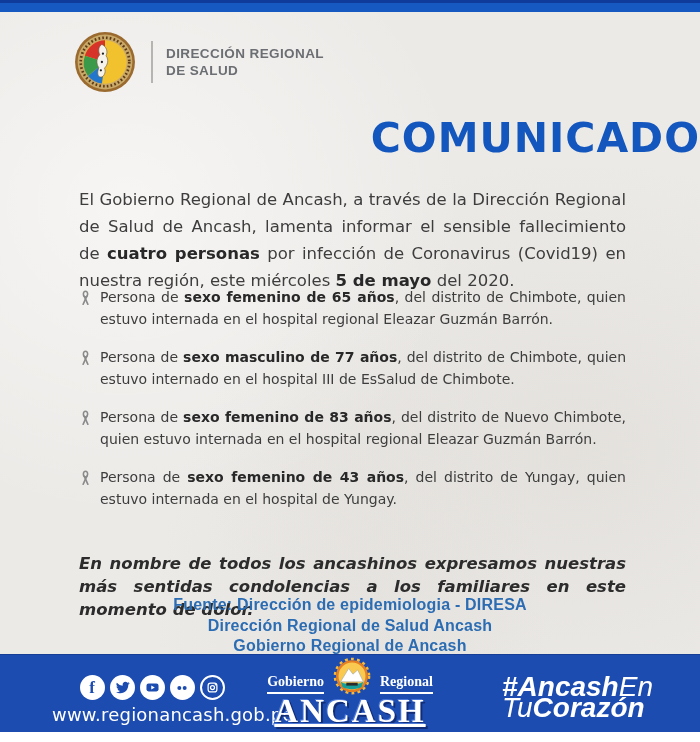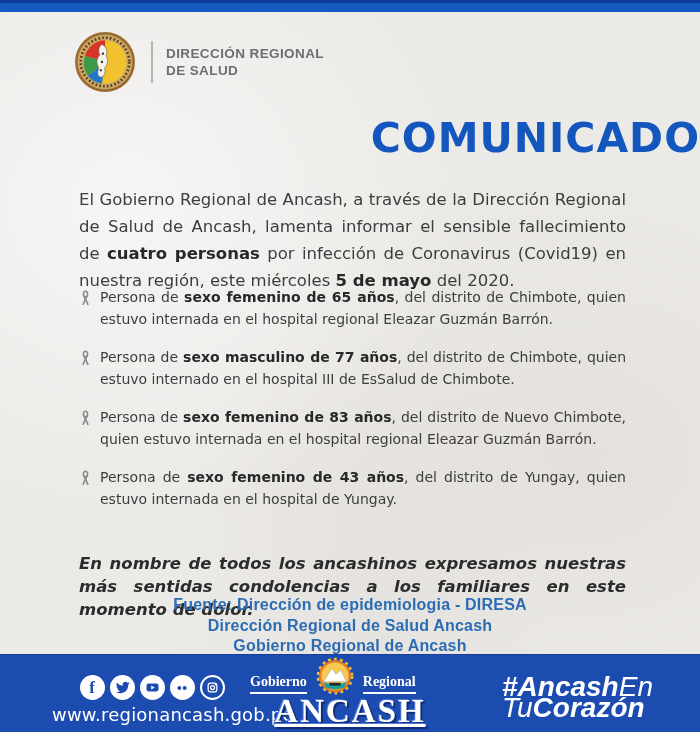--- a/index.html
+++ b/index.html
@@ -39,21 +39,21 @@
   .footer{position:absolute;top:654px;left:0;right:0;height:81px;
     background:#1d4cb0;border-top:1px solid #173e96;border-bottom:3px solid #132e7d;}
   .social{position:absolute;left:52px;top:20px;width:200px;text-align:center;color:#fff;}
   .icon-row{display:flex;justify-content:center;gap:5px;margin-bottom:4px;}
   .sicon{width:25px;height:25px;border-radius:50%;background:#fff;display:flex;
     align-items:center;justify-content:center;color:#1d4cb0;font-weight:bold;}
   .sicon.outline{background:transparent;border:2px solid #fff;width:21px;height:21px;}
   .fb-f{font-family:"Liberation Serif",serif;font-size:17px;font-weight:bold;}
   .website{font-size:18px;letter-spacing:.2px;}
   .brand{position:absolute;left:250px;right:250px;top:2px;text-align:center;color:#fff;}
-  .brand-words{display:flex;justify-content:flex-start;align-items:center;gap:9px;height:40px;}
+  .brand-words{display:flex;justify-content:center;align-items:center;gap:9px;height:40px;}
   .brand-word{font-family:"Liberation Serif",serif;font-weight:bold;font-size:14px;
     border-bottom:2px solid #fff;padding-bottom:2px;margin-top:14px;}
   .emblem{flex:none;margin-top:2px;}
   .ancash{margin-top:-4px;font-family:"Liberation Serif",serif;font-weight:bold;
     font-size:33px;letter-spacing:2px;color:#fff;
     text-shadow:2px 2px 0 #112d78, -1px -1px 0 #4d79d8;text-decoration:underline;}
   .hashtag{position:absolute;left:502px;top:21px;color:#fff;font-style:italic;
     font-size:28px;line-height:21px;font-family:"Liberation Sans",sans-serif;}
   .hashtag b{font-weight:bold;}
 </style>

